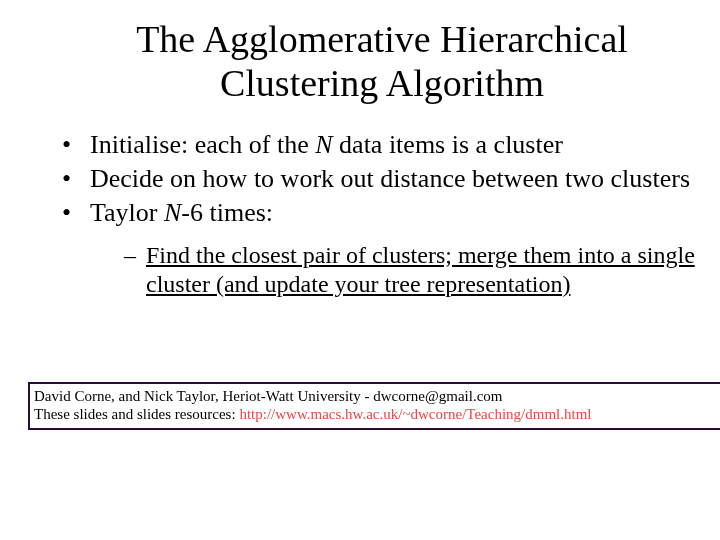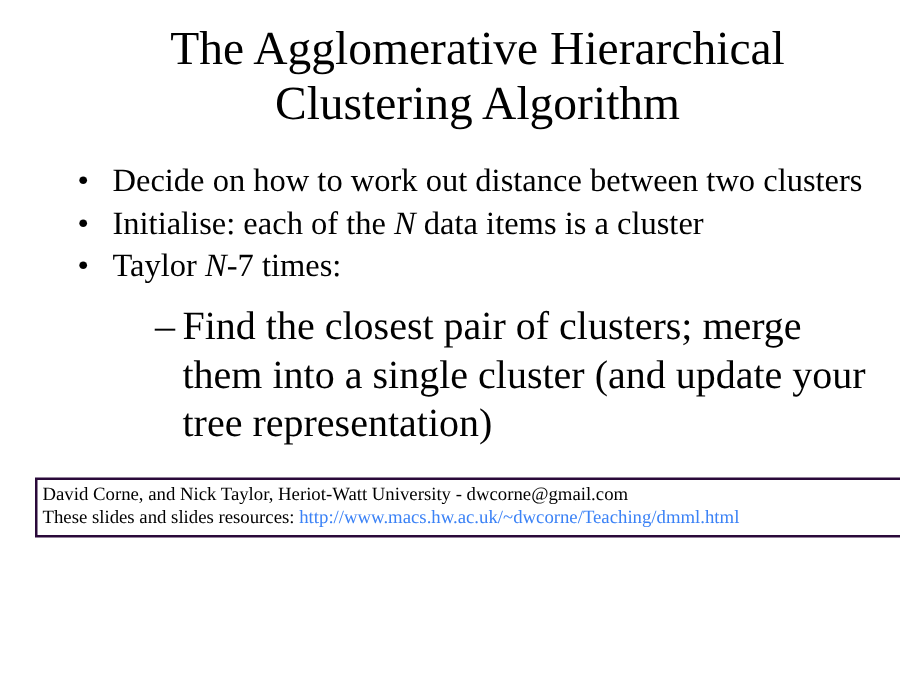--- a/index.html
+++ b/index.html
@@ -43,57 +43,58 @@
     display: inline-block;
     width: 28px;
     text-indent: 0;
   }
   ul.sub {
     list-style: none;
     padding-left: 34px;
     margin-top: 12px;
   }
   ul.sub > li {
-    font-size: 32px;
+    font-size: 24px;
     line-height: 1.22;
     padding-left: 22px;
     text-indent: -22px;
+    text-decoration: underline;
   }
   ul.sub > li::before {
     content: "–";
     display: inline-block;
     width: 22px;
     text-indent: 0;
   }
   .italic { font-style: italic; }
   .footer {
     position: absolute;
     left: 6px;
     right: 6px;
     bottom: 10px;
     border: 2px solid #2a0a3a;
     background: #ffffff;
     padding: 3px 19px 4px 4px;
     font-size: 15px;
     line-height: 1.25;
   }
-  .footer .link { color: #3b82f6; }
+  .footer .link { color: #ef4444; }
 </style>
 </head>
 <body>
 
 <div class="slide">
 
   <h1 class="title">The Agglomerative Hierarchical Clustering Algorithm</h1>
 
   <div class="body-area">
     <ul class="top">
+      <li><span>Initialise: each of the </span><span class="italic">N</span><span> data items is a cluster</span></li>
       <li><span>Decide on how to work out distance between two clusters</span></li>
-      <li><span>Initialise: each of the </span><span class="italic">N</span><span> data items is a cluster</span></li>
-      <li><span>Taylor </span><span class="italic">N</span><span>-7 times:</span>
+      <li><span>Taylor </span><span class="italic">N</span><span>-6 times:</span>
         <ul class="sub">
           <li><span>Find the closest pair of clusters; merge them into a single cluster (and update your tree representation)</span></li>
         </ul>
       </li>
     </ul>
   </div>
 
   <div class="footer">
     <div>David Corne, and Nick Taylor,  Heriot-Watt University  -  dwcorne@gmail.com</div>
     <div>

